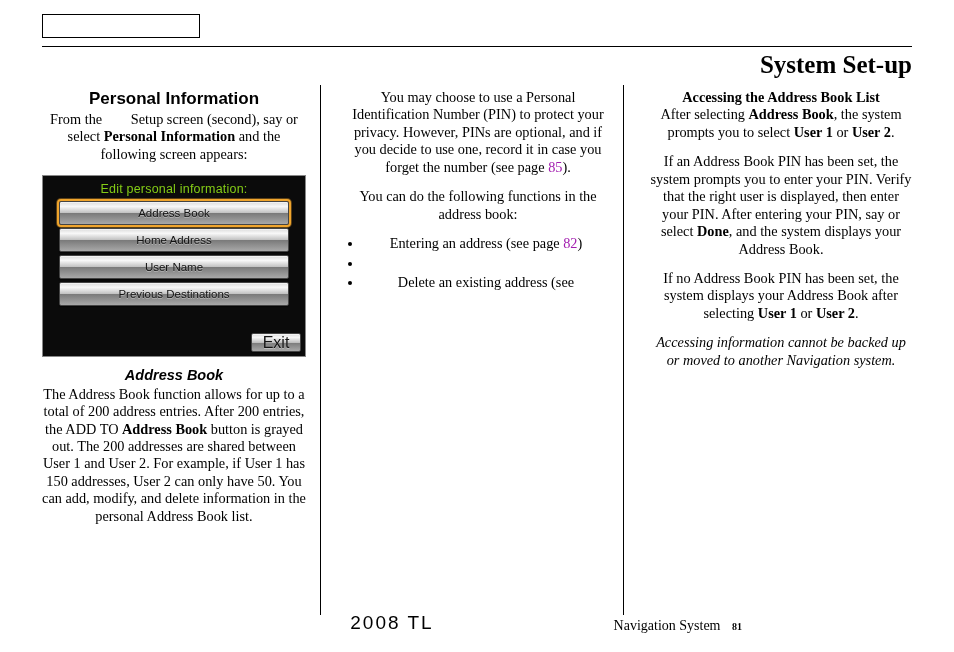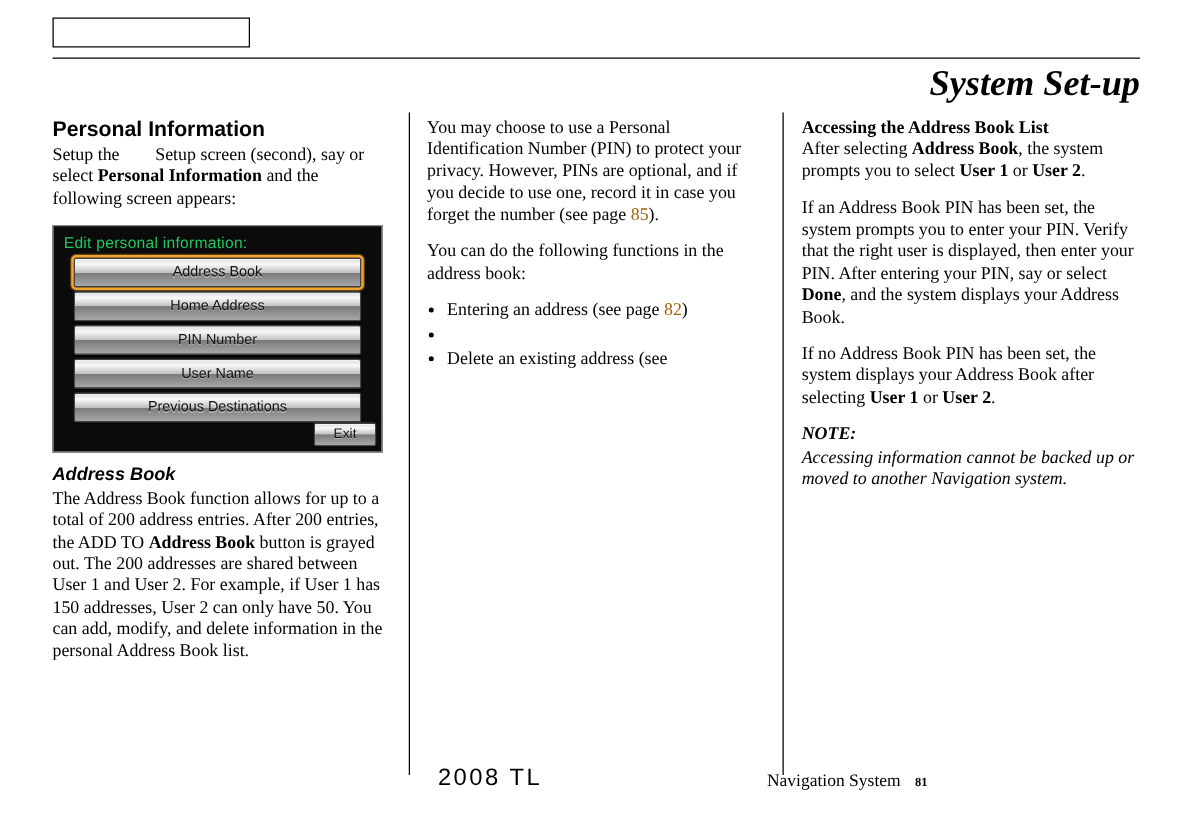--- a/index.html
+++ b/index.html
@@ -25,29 +25,29 @@
     width: 156px;
     height: 22px;
     border: 1px solid #000;
   }
   .hr {
     border-top: 1px solid #000;
     margin-top: 26px;
   }
   .pagetitle {
     font-weight: bold;
-    font-size: 29px;
+    font-size: 25px;
     text-align: right;
     margin: 4px 0 6px 0;
-    font-style: italic;
   }
   .columns {
     display: flex;
-    gap: 0;
+    gap: 12px;
     height: 530px;
+    text-align: center;
   }
   .col {
     flex: 1;
     padding: 4px 14px 0 14px;
     font-size: 14.3px;
     line-height: 1.22;
   }
   .col1 { border-right: 1px solid #000; padding-left: 0; }
   .col2 { border-right: 1px solid #000; }
   .col3 { padding-right: 0; }
@@ -59,38 +59,38 @@
   }
   .hsub {
     font-family: Arial, Helvetica, sans-serif;
     font-weight: bold;
     font-style: italic;
     font-size: 14.5px;
     margin: 8px 0 1px 0;
   }
   p { margin: 0 0 12px 0; }
   .sansbold { font-family: Liberation Serif, serif; font-weight: bold; }
-  .pagelink { color: #a16207; }
+  .pagelink { color: #a21caf; }
   .notehead { font-weight: bold; font-style: italic; margin-bottom:1px;}
   .notebody { font-style: italic; }
   ul { margin: 0 0 12px 0; padding-left: 16px; }
   li { margin-bottom: 2px; }
 
   
   .navshot {
     width: 262px;
     height: 180px;
     background: #0b0b0b;
     border: 1px solid #888;
     margin: 6px 0 10px 0;
     font-family: "Arial Narrow", Arial, sans-serif;
     position: relative;
   }
   .navtitle {
-    color: #22c55e;
+    color: #84cc16;
     font-size: 12.5px;
     padding: 6px 8px 2px 8px;
     letter-spacing: 0.2px;
   }
   .navbtns { display: flex; flex-direction: column; gap: 3px; padding: 2px 16px 0 16px; }
   .navbtn {
     height: 22px;
     background: linear-gradient(#dcdcdc 0%, #f8f8f8 20%, #c0c0c0 50%, #7a7a7a 51%, #a8a8a8 100%);
     border: 1px solid #444;
     border-radius: 2px;
@@ -102,21 +102,21 @@
     box-shadow: inset 0 1px 0 rgba(255,255,255,.6), 0 1px 1px rgba(0,0,0,.6);
     text-shadow: 0 1px 0 rgba(255,255,255,.35);
   }
   .navbtn.sel { outline: 2px solid #f0a52d; outline-offset: 0; box-shadow: 0 0 0 3px rgba(240,165,45,.35), inset 0 1px 0 rgba(255,255,255,.6); }
   .exitbtn {
     position: absolute;
     right: 4px;
     bottom: 4px;
     width: 48px;
     height: 17px;
-    font-size: 11px;
+    font-size: 16px;
   }
 
   .footer {
     position: absolute;
     bottom: 18px;
     left: 0;
     width: 784px;
     display: flex;
     justify-content: space-between;
     align-items: flex-end;
@@ -140,29 +140,28 @@
 <div class="page">
   <div class="ocrbox"></div>
   <div class="hr"></div>
   <div class="pagetitle">System Set-up</div>
 
   <div class="columns">
 
     <div class="col col1">
       <div class="h2">Personal Information</div>
       <p>
-        <span>Setup the </span><span class="sansbold" style="font-weight:normal;margin-left:25px;">Setup</span><span> screen (second), say or select </span><span class="sansbold">Personal Information</span><span> and the following screen appears:</span>
+        <span>From the </span><span class="sansbold" style="font-weight:normal;margin-left:25px;">Setup</span><span> screen (second), say or select </span><span class="sansbold">Personal Information</span><span> and the following screen appears:</span>
       </p>
 
       <div class="navshot">
         <div class="navtitle">Edit personal information:</div>
         <div class="navbtns">
           <div class="navbtn sel">Address Book</div>
           <div class="navbtn">Home Address</div>
-          <div class="navbtn">PIN Number</div>
           <div class="navbtn">User Name</div>
           <div class="navbtn">Previous Destinations</div>
         </div>
         <div class="navbtn exitbtn">Exit</div>
       </div>
 
       <div class="hsub">Address Book</div>
       <p>
         <span>The Address Book function allows for up to a total of 200 address entries. After 200 entries, the ADD TO </span><span class="sansbold">Address Book</span><span> button is grayed out. The 200 addresses are shared between User 1 and User 2. For example, if User 1 has 150 addresses, User 2 can only have 50. You can add, modify, and delete information in the personal Address Book list.</span>
       </p>
@@ -186,21 +185,20 @@
       <p style="margin-bottom:12px">
         <span class="sansbold">Accessing the Address Book List</span><br>
         <span>After selecting </span><span class="sansbold">Address Book</span><span>, the system prompts you to select </span><span class="sansbold">User 1</span><span> or </span><span class="sansbold">User 2</span><span>.</span>
       </p>
       <p>
         <span>If an Address Book PIN has been set, the system prompts you to enter your PIN. Verify that the right user is displayed, then enter your PIN. After entering your PIN, say or select </span><span class="sansbold">Done</span><span>, and the system displays your Address Book.</span>
       </p>
       <p>
         <span>If no Address Book PIN has been set, the system displays your Address Book after selecting </span><span class="sansbold">User 1</span><span> or </span><span class="sansbold">User 2</span><span>.</span>
       </p>
-      <div class="notehead">NOTE:</div>
       <p class="notebody">Accessing information cannot be backed up or moved to another Navigation system.</p>
     </div>
 
   </div>
 </div>
 
 <div class="footer">
   <span></span>
   <span class="footcenter">2008  TL</span>
   <span class="footright">

